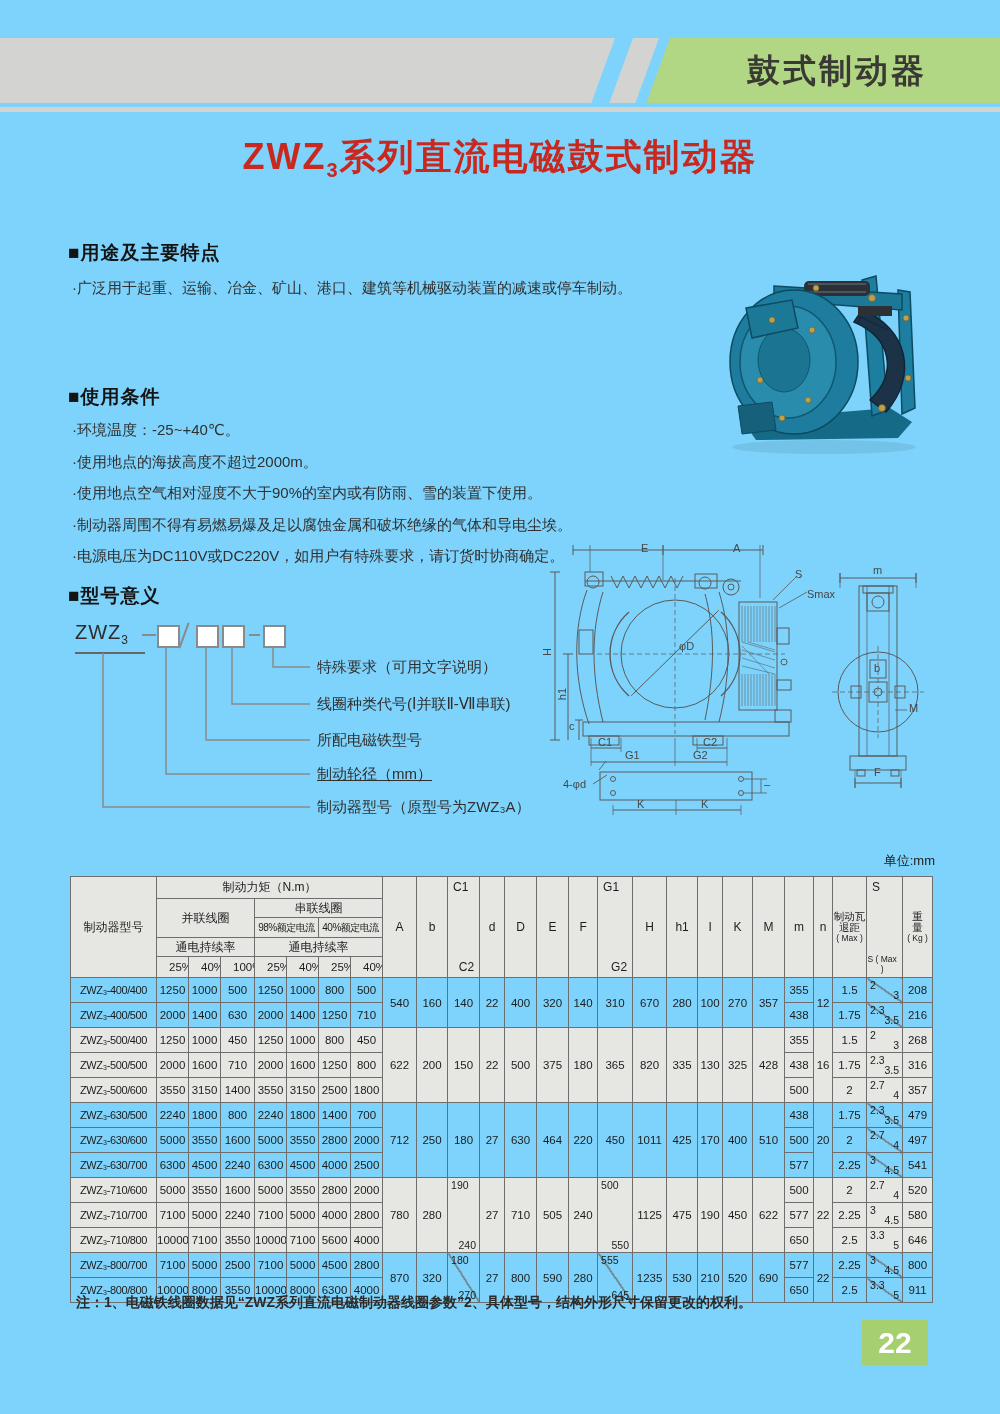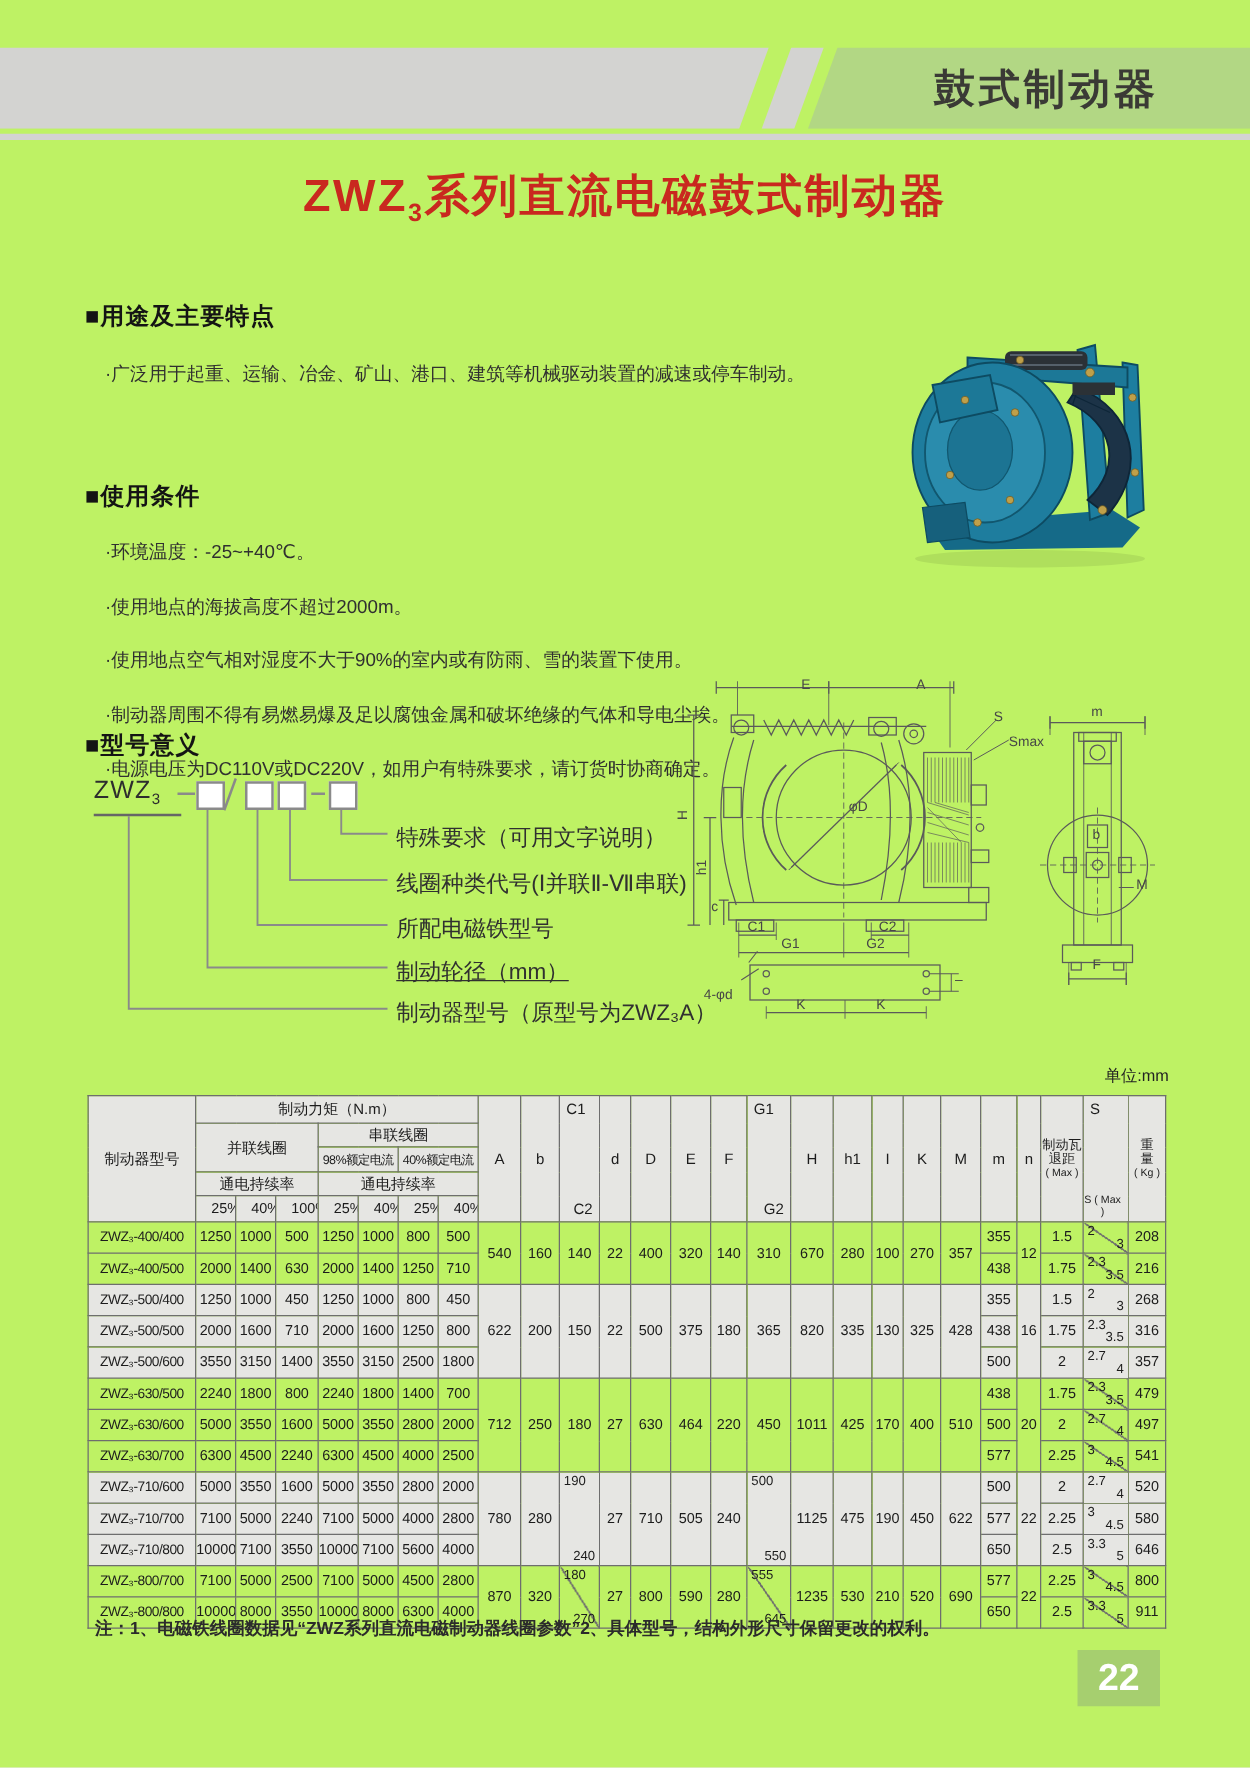--- a/index.html
+++ b/index.html
@@ -1,16 +1,16 @@
 <!DOCTYPE html>
 <html><head>
 <meta charset="utf-8">
 <style>
   html,body { margin:0; padding:0; background:#e9e9e9; }
-  .page { position:relative; width:1000px; height:1414px; margin:0 auto; background:#bef264;
+  .page { position:relative; width:1000px; height:1414px; margin:0 auto; background:#7dd3fc;
           font-family:"Liberation Sans","DejaVu Sans",sans-serif; overflow:hidden; }
 
   
   .band { position:absolute; left:0; top:38px; width:1000px; height:65px; overflow:hidden; }
   .band-base   { position:absolute; left:-40px; top:0; width:655px; height:65px; background:#d3d3d1;
                  transform:skewX(-20deg); transform-origin:top left; }
   .band-stripe { position:absolute; left:633px; top:0; width:26px; height:65px; background:#d3d3d1;
                  transform:skewX(-20deg); transform-origin:top left; }
   .band-green  { position:absolute; left:670px; top:0; width:430px; height:65px; background:#b2d784;
                  transform:skewX(-20deg); transform-origin:top left; }
@@ -19,32 +19,32 @@
   .band-underline { position:absolute; left:0; top:107px; width:1000px; height:5px; background:#d3d3d1; }
 
   
   .main-title { position:absolute; top:133px; left:0; width:1000px; text-align:center;
                 font-size:36px; font-weight:bold; color:#c9281f; letter-spacing:2px; }
   .main-title sub { font-size:20px; }
 
   
   .sec-heading { position:absolute; left:68px; font-size:19px; font-weight:bold; color:#141414; letter-spacing:1px; }
   .bullets { position:absolute; left:72px; width:658px; font-size:15px; color:#303030; line-height:31.5px; }
-  .bullets p { margin:12px; }
+  .bullets p { margin:0; }
 
   
   .model-diagram { position:absolute; left:70px; top:615px; width:490px; height:210px; }
   .m-code { position:absolute; left:5px; top:6px; font-size:20px; color:#2d2d2d;
             border-bottom:2px solid #666; padding:0 16px 5px 0; letter-spacing:1px; }
   .m-code sub { font-size:12px; }
   .m-dash { position:absolute; height:2px; background:#8a8a8a; }
   .m-box  { position:absolute; top:10px; width:19px; height:19px; border:2px solid #8a8a8a; background:#fff; }
   .m-slash{ position:absolute; left:113px; top:7px; width:2px; height:27px; background:#8a8a8a; transform:rotate(20deg); }
   .m-lines{ position:absolute; left:0; top:32px; }
-  .m-label{ position:absolute; left:247px; font-size:18px; color:#303030; white-space:nowrap; }
+  .m-label{ position:absolute; left:247px; font-size:15px; color:#303030; white-space:nowrap; }
 
   
   .tech { position:absolute; left:545px; top:542px; width:410px; height:292px; }
   .tech svg { position:absolute; left:0; top:0; }
   .dlabel { position:absolute; font-size:11px; color:#474747; white-space:nowrap; }
   .rot { transform:rotate(-90deg); }
 
   
   .product { position:absolute; left:712px; top:258px; width:220px; height:200px; }
 
@@ -246,21 +246,21 @@
     <span class="dlabel" style="left:250px; top:26px;">S</span>
     <span class="dlabel" style="left:262px; top:46px;">Smax</span>
     <span class="dlabel rot" style="left:-2px; top:104px;">H</span>
     <span class="dlabel rot" style="left:11px; top:146px;">h1</span>
     <span class="dlabel" style="left:24px;  top:178px;">c</span>
     <span class="dlabel" style="left:134px; top:98px;">φD</span>
     <span class="dlabel" style="left:53px;  top:194px;">C1</span>
     <span class="dlabel" style="left:158px; top:194px;">C2</span>
     <span class="dlabel" style="left:80px;  top:207px;">G1</span>
     <span class="dlabel" style="left:148px; top:207px;">G2</span>
-    <span class="dlabel" style="left:18px;  top:248px;">4-φd</span>
+    <span class="dlabel" style="left:18px;  top:236px;">4-φd</span>
     <span class="dlabel" style="left:92px;  top:256px;">K</span>
     <span class="dlabel" style="left:156px; top:256px;">K</span>
     <span class="dlabel" style="left:219px; top:236px;">–</span>
     <span class="dlabel" style="left:328px; top:22px;">m</span>
     <span class="dlabel" style="left:329px; top:120px;">b</span>
     <span class="dlabel" style="left:364px; top:160px;">M</span>
     <span class="dlabel" style="left:329px; top:224px;">F</span>
   </div>
 
   <div class="unit-label">单位:mm</div>

